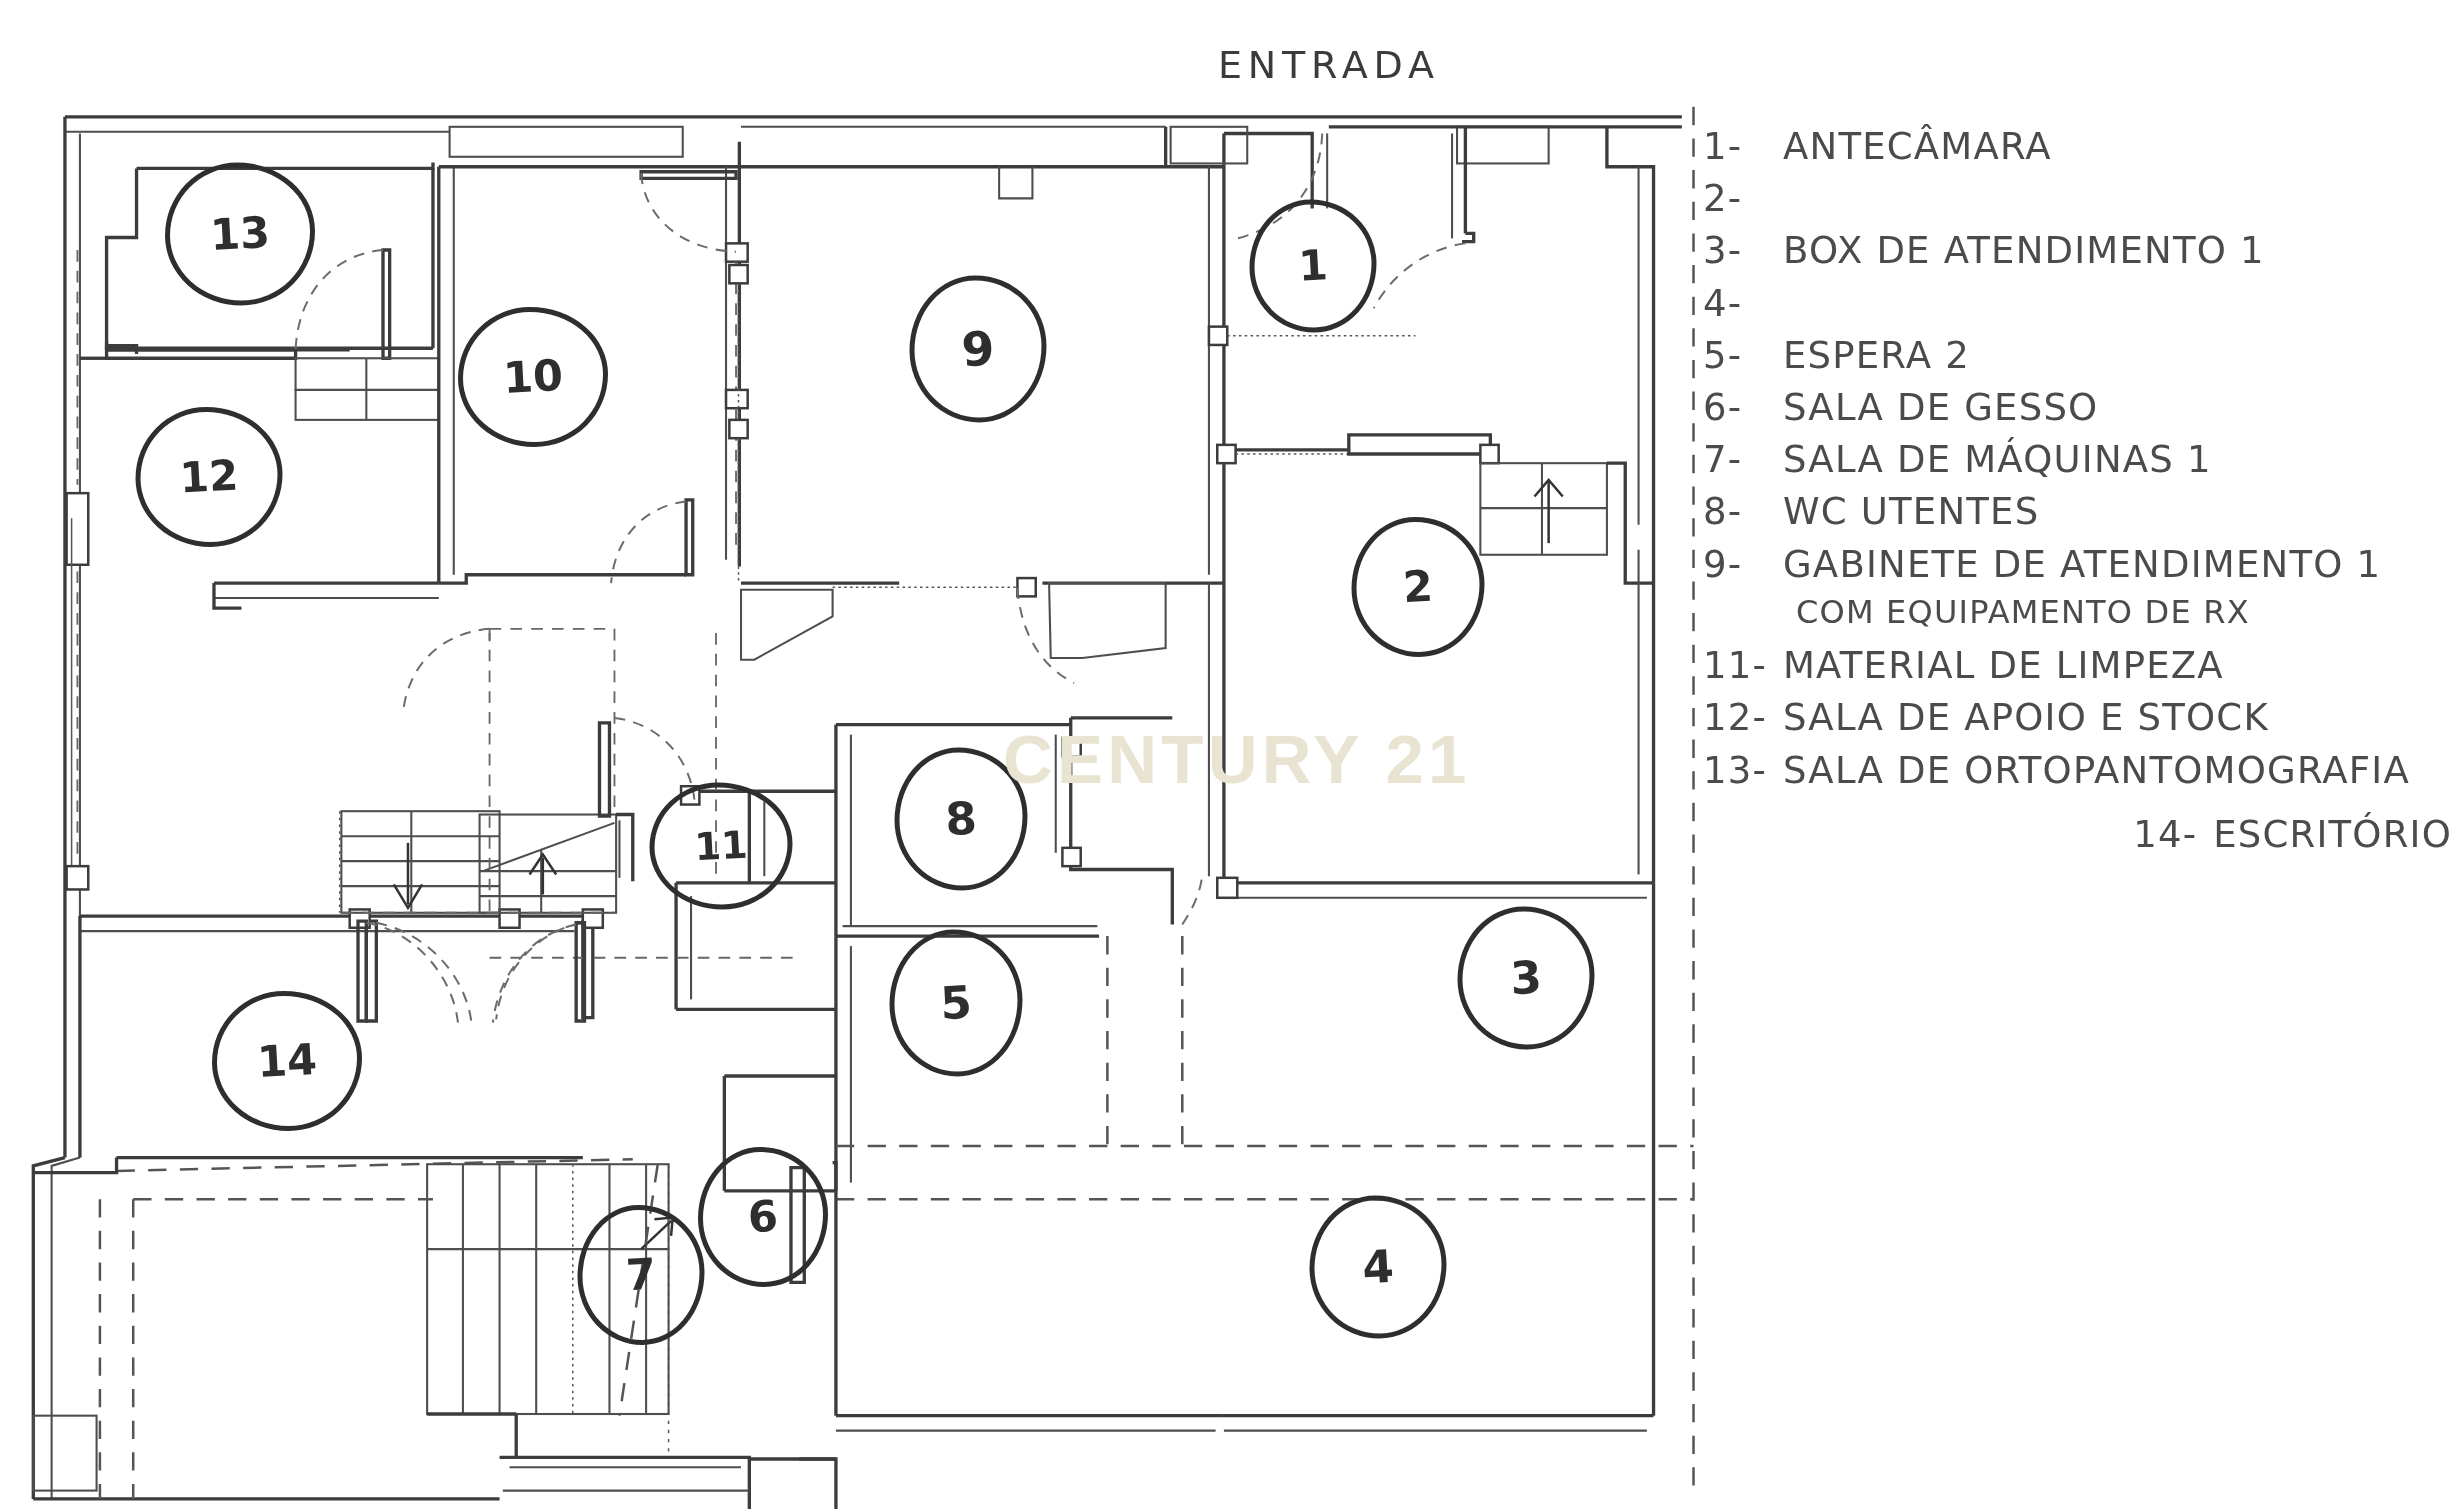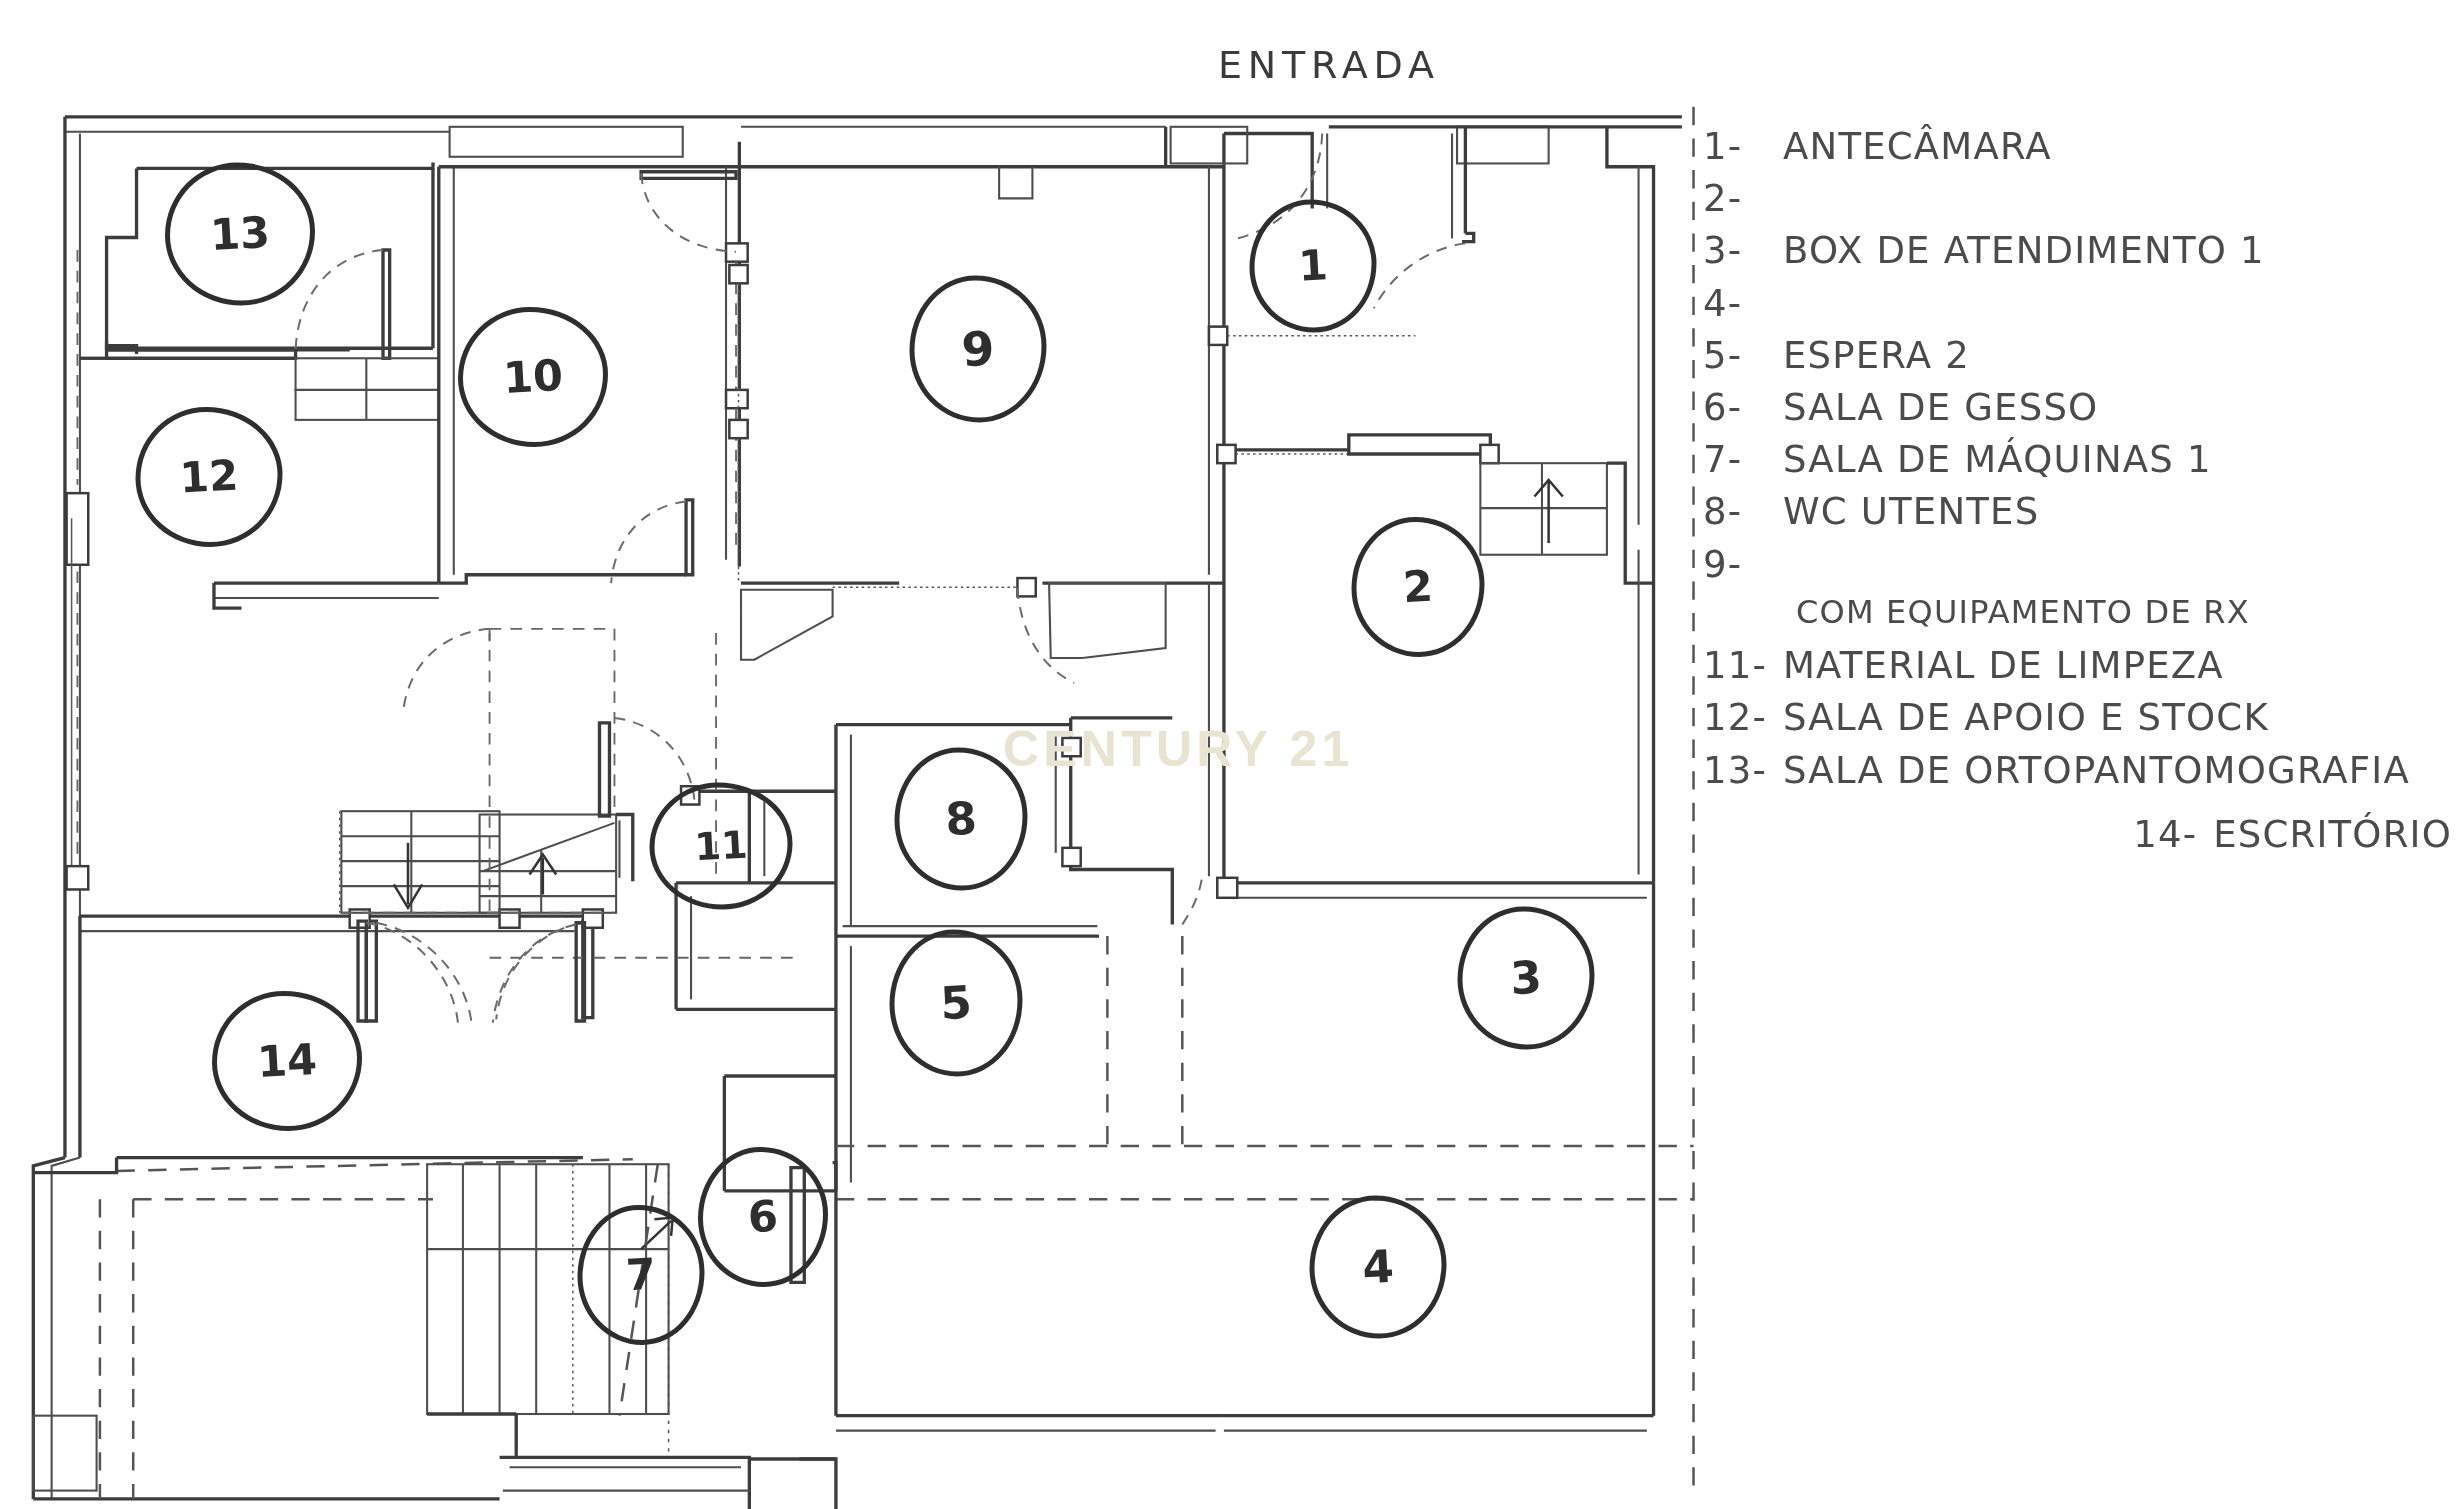--- a/index.html
+++ b/index.html
@@ -25,21 +25,21 @@
 
   .entrada{
     position:absolute; left:1218px; top:43px;
     font-family:"DejaVu Sans",sans-serif;
     font-size:38px; letter-spacing:5.8px; color:#3b3b3b;
   }
 
   .watermark{
     position:absolute; left:1003px; top:720px;
     font-family:"Liberation Sans",sans-serif;
-    font-size:50px; font-weight:bold; letter-spacing:4.2px;
+    font-size:69px; font-weight:bold; letter-spacing:4.2px;
     color:#e9e3d2;
     user-select:none;
   }
 
   .room-num{
     position:absolute;
     font-family:"DejaVu Sans",sans-serif;
     font-weight:bold;
     color:#2e2e2e;
     display:flex;align-items:center;justify-content:center;
@@ -459,20 +459,21 @@
   <div class="legend-row">
     <span class="legend-num">7-</span>
     <span class="legend-label">SALA DE MÁQUINAS 1</span>
   </div>
   <div class="legend-row">
     <span class="legend-num">8-</span>
     <span class="legend-label">WC UTENTES</span>
   </div>
   <div class="legend-row">
     <span class="legend-num">9-</span>
+    <span class="legend-label">GABINETE DE ATENDIMENTO 1</span>
   </div>
   <div class="legend-row sub">COM EQUIPAMENTO DE RX</div>
   <div class="legend-row">
     <span class="legend-num">11-</span>
     <span class="legend-label">MATERIAL DE LIMPEZA</span>
   </div>
   <div class="legend-row">
     <span class="legend-num">12-</span>
     <span class="legend-label">SALA DE APOIO E STOCK</span>
   </div>

